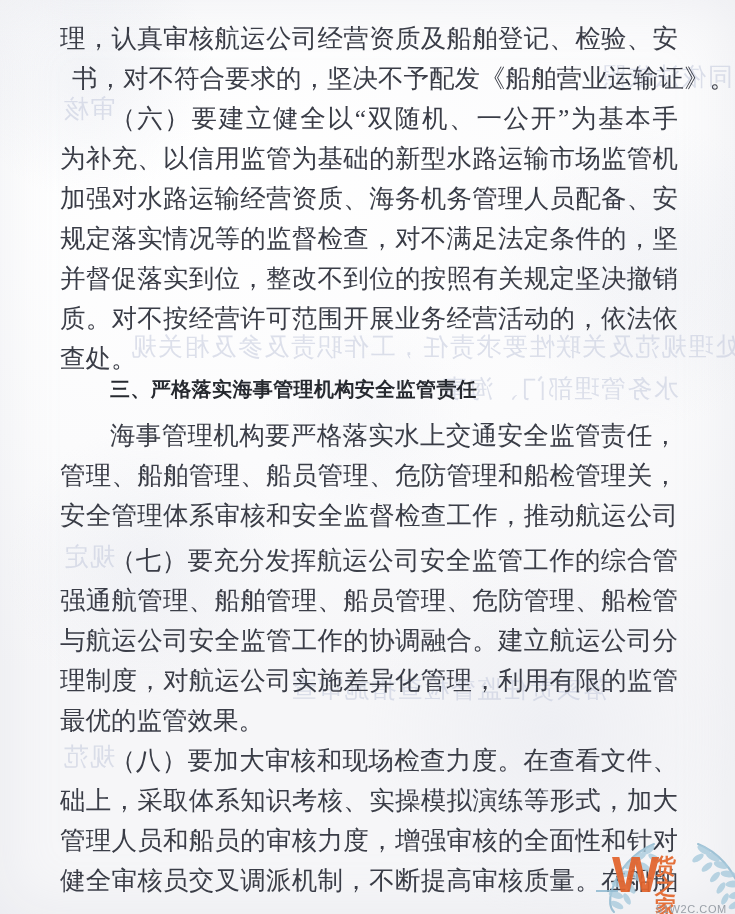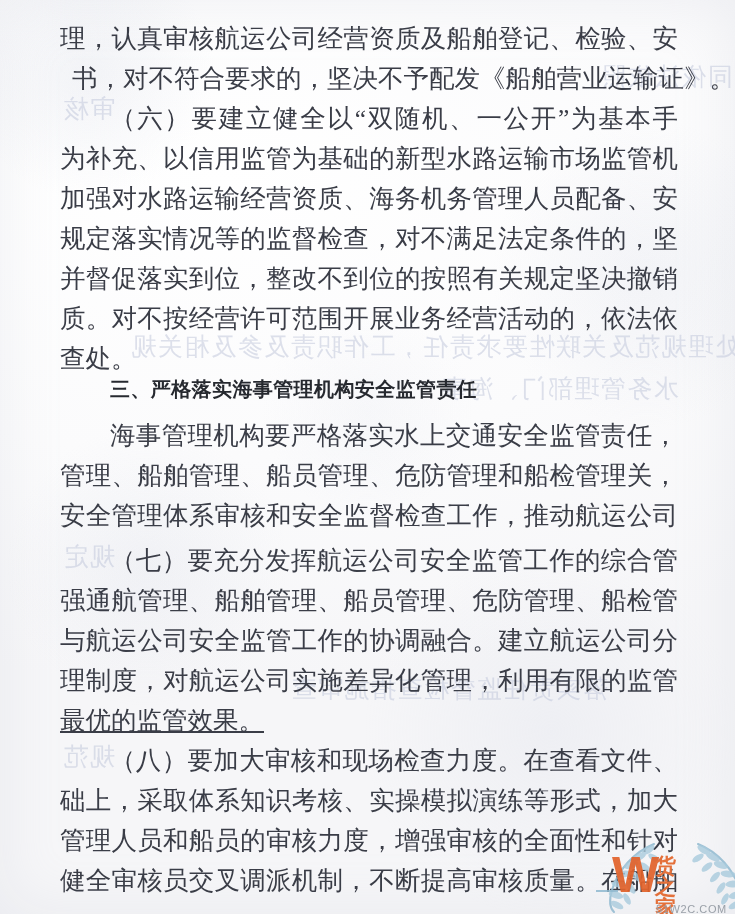--- a/index.html
+++ b/index.html
@@ -185,21 +185,21 @@
 
     <div class="heading" style="top:372px;">三、严格落实海事管理机构安全监管责任</div>
 
     <div class="line just indent" style="top:419px;">海事管理机构要严格落实水上交通安全监管责任，严把通航</div>
     <div class="line just" style="top:459px;">管理、船舶管理、船员管理、危防管理和船检管理关，做好航运公司</div>
     <div class="line just" style="top:499px;">安全管理体系审核和安全监督检查工作，推动航运公司安全发展。</div>
     <div class="line just indent" style="top:544px;">（七）要充分发挥航运公司安全监管工作的综合管理作用。加</div>
     <div class="line just" style="top:584px;">强通航管理、船舶管理、船员管理、危防管理、船检管理等海事业务</div>
     <div class="line just" style="top:624px;">与航运公司安全监管工作的协调融合。建立航运公司分类分级管</div>
     <div class="line just" style="top:664px;">理制度，对航运公司实施差异化管理，利用有限的监管资源，达到</div>
-    <div class="line" style="top:704px;text-decoration:underline;">最优的监管效果。</div>
+    <div class="line" style="top:704px;">最优的监管效果。</div>
     <div class="line just indent" style="top:744px;">（八）要加大审核和现场检查力度。在查看文件、审查记录基</div>
     <div class="line just" style="top:784px;">础上，采取体系知识考核、实操模拟演练等形式，加大对岸基安全</div>
     <div class="line just" style="top:824px;">管理人员和船员的审核力度，增强审核的全面性和针对性。建立</div>
     <div class="line just" style="top:864px;">健全审核员交叉调派机制，不断提高审核质量。在船舶安检和现</div>
   </div>
 
   <div class="watermark">
 
     <svg class="wreath left" viewBox="0 0 74 76">
       <g fill="none" stroke="#8fb9cf" stroke-width="2.1" stroke-linecap="round" opacity="0.85">

